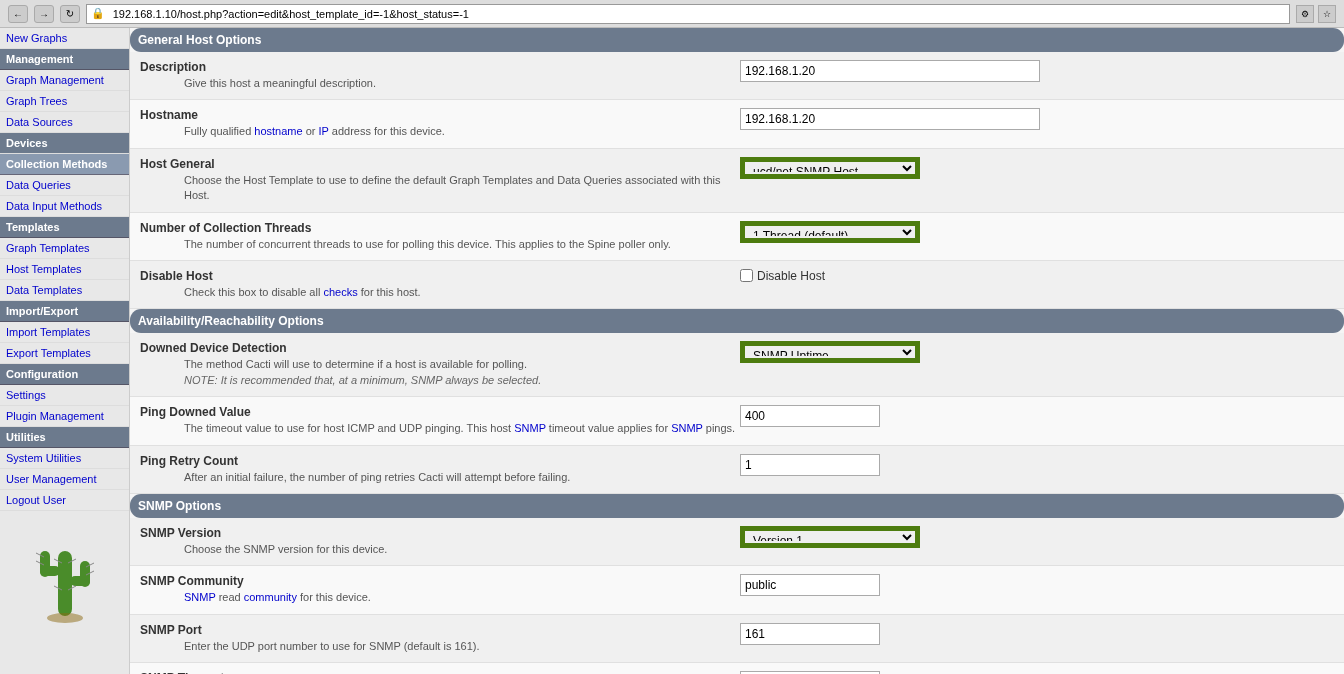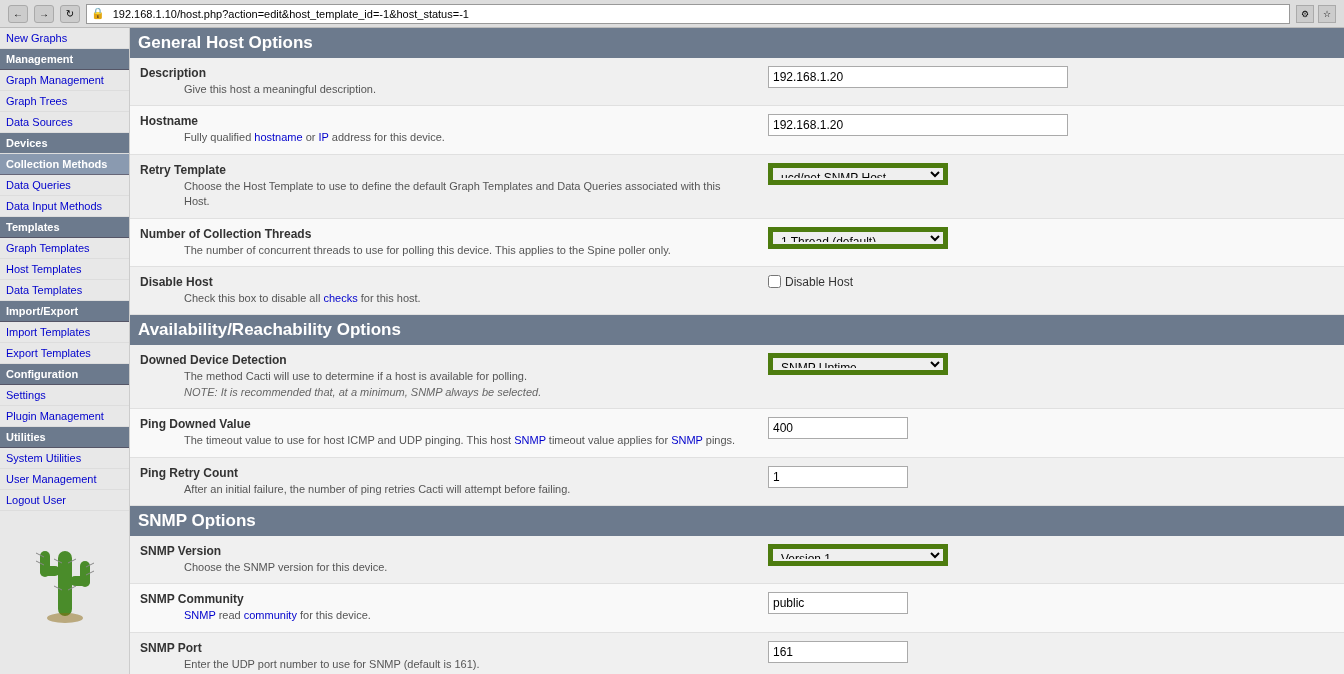--- a/index.html
+++ b/index.html
@@ -90,21 +90,22 @@
       overflow-y: auto;
       background: #f5f5f5;
     }
 
     
     .section-header {
       background: #6c7a8d;
       color: white;
       font-weight: bold;
       padding: 5px 8px;
-      font-size: 17px;
+      font-size: 12px;
+      border-radius: 11px;
     }
 
     
     .form-row {
       display: flex;
       align-items: flex-start;
       padding: 8px 10px;
       border-bottom: 1px solid #e0e0e0;
       background: #f9f9f9;
     }
@@ -127,21 +128,20 @@
     }
     .form-label-col .label-desc em {
       font-style: italic;
       color: #666;
     }
     .form-input-col {
       flex: 1;
       display: flex;
       align-items: center;
       gap: 6px;
-      margin-left: 28px;
     }
     .form-input-col input[type="text"] {
       border: 1px solid #aaa;
       padding: 2px 4px;
       font-size: 12px;
       width: 300px;
       height: 22px;
     }
     .form-input-col select {
       border: 5px solid #4d7c0f;
@@ -253,21 +253,21 @@
         <div class="label-title">Hostname</div>
         <div class="label-desc">Fully qualified <span style="color:#0000cc;">hostname</span> or <span style="color:#0000cc;">IP</span> address for this device.</div>
       </div>
       <div class="form-input-col">
         <input type="text" value="192.168.1.20" style="">
       </div>
     </div>
 
     <div class="form-row">
       <div class="form-label-col">
-        <div class="label-title">Retry Template</div>
+        <div class="label-title">Host General</div>
         <div class="label-desc">Choose the Host Template to use to define the default Graph Templates and Data Queries associated with this Host.</div>
       </div>
       <div class="form-input-col">
         <select>
           <option>ucd/net SNMP Host</option>
           <option>None</option>
           <option>Linux Host</option>
           <option>Windows Host</option>
         </select>
       </div>

